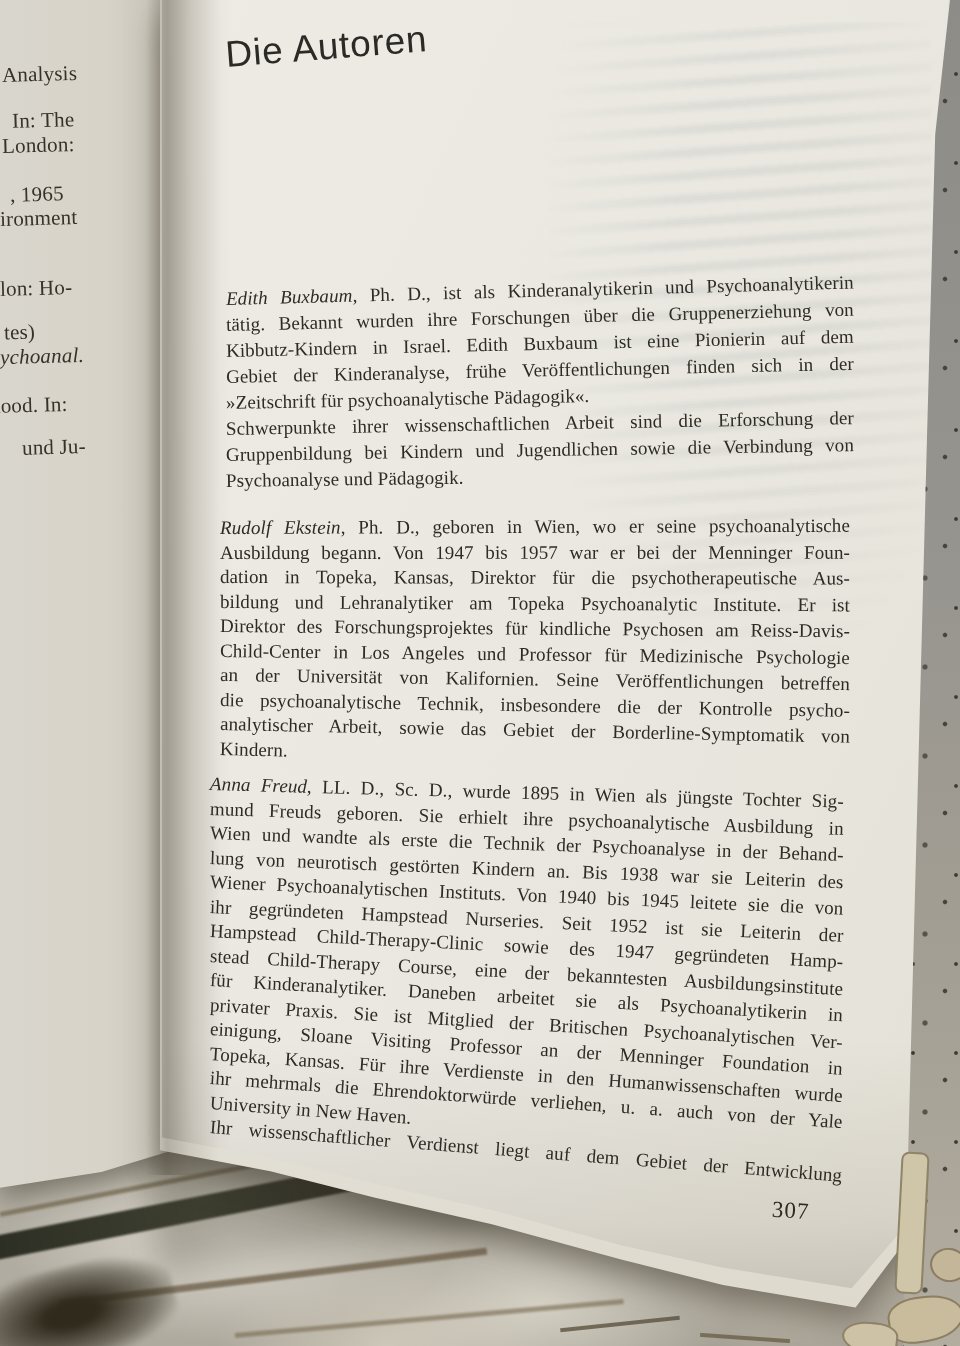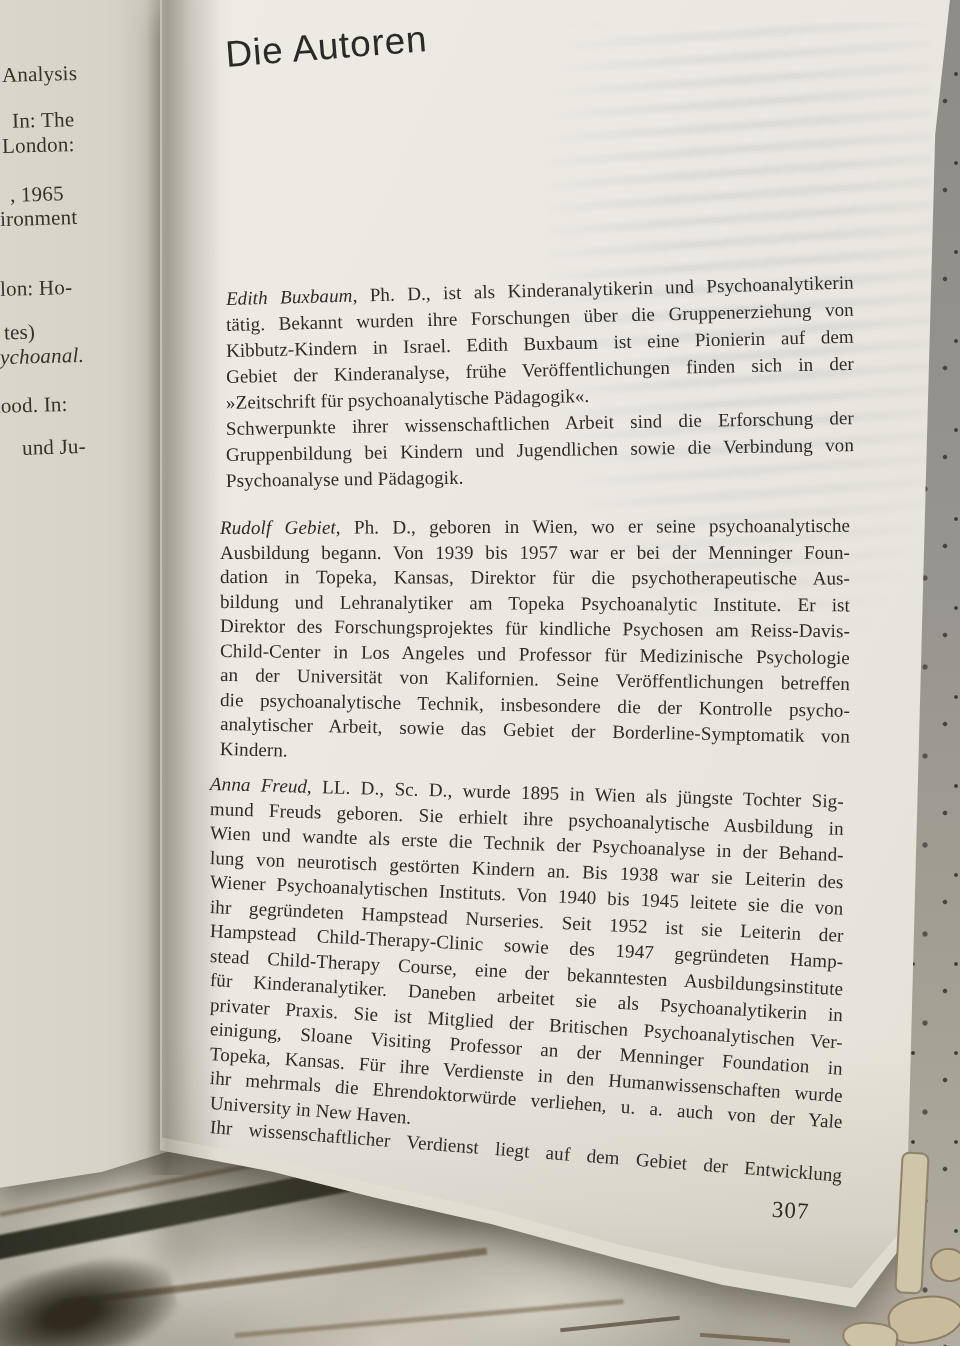--- a/index.html
+++ b/index.html
@@ -148,22 +148,22 @@
           <div class="bline" data-interactable="false" style="height: 26px; line-height: 26px; transform: rotate(-1.5deg);"><i data-interactable="false">Edith Buxbaum</i>, Ph. D., ist als Kinderanalytikerin und Psychoanalytikerin</div>
           <div class="bline" data-interactable="false" style="height: 26px; line-height: 26px; transform: rotate(-1.4deg);">tätig. Bekannt wurden ihre Forschungen über die Gruppenerziehung von</div>
           <div class="bline" data-interactable="false" style="height: 26px; line-height: 26px; transform: rotate(-1.3deg);">Kibbutz-Kindern in Israel. Edith Buxbaum ist eine Pionierin auf dem</div>
           <div class="bline" data-interactable="false" style="height: 26px; line-height: 26px; transform: rotate(-1.2deg);">Gebiet der Kinderanalyse, frühe Veröffentlichungen finden sich in der</div>
           <div class="bline flush" data-interactable="false" style="height: 26px; line-height: 26px; transform: rotate(-1.1deg);">»Zeitschrift für psychoanalytische Pädagogik«.</div>
           <div class="bline" data-interactable="false" style="height: 26px; line-height: 26px; transform: rotate(-1deg);">Schwerpunkte ihrer wissenschaftlichen Arbeit sind die Erforschung der</div>
           <div class="bline" data-interactable="false" style="height: 26px; line-height: 26px; transform: rotate(-0.9deg);">Gruppenbildung bei Kindern und Jugendlichen sowie die Verbindung von</div>
           <div class="bline flush" data-interactable="false" style="height: 26px; line-height: 26px; transform: rotate(-0.8deg);">Psychoanalyse und Pädagogik.</div>
         </div>
         <div class="para" data-interactable="false" style="left: 58px; top: 516px; width: 630px;">
-          <div class="bline" data-interactable="false" style="height: 24.5px; line-height: 24.5px; transform: rotate(-0.2deg);"><i data-interactable="false">Rudolf Gebiet</i>, Ph. D., geboren in Wien, wo er seine psychoanalytische</div>
-          <div class="bline" data-interactable="false" style="height: 24.5px; line-height: 24.5px; transform: rotate(-0.03deg);">Ausbildung begann. Von 1939 bis 1957 war er bei der Menninger Foun-</div>
+          <div class="bline" data-interactable="false" style="height: 24.5px; line-height: 24.5px; transform: rotate(-0.2deg);"><i data-interactable="false">Rudolf Ekstein</i>, Ph. D., geboren in Wien, wo er seine psychoanalytische</div>
+          <div class="bline" data-interactable="false" style="height: 24.5px; line-height: 24.5px; transform: rotate(-0.03deg);">Ausbildung begann. Von 1947 bis 1957 war er bei der Menninger Foun-</div>
           <div class="bline" data-interactable="false" style="height: 24.5px; line-height: 24.5px; transform: rotate(0.14deg);">dation in Topeka, Kansas, Direktor für die psychotherapeutische Aus-</div>
           <div class="bline" data-interactable="false" style="height: 24.5px; line-height: 24.5px; transform: rotate(0.31deg);">bildung und Lehranalytiker am Topeka Psychoanalytic Institute. Er ist</div>
           <div class="bline" data-interactable="false" style="height: 24.5px; line-height: 24.5px; transform: rotate(0.48deg);">Direktor des Forschungsprojektes für kindliche Psychosen am Reiss-Davis-</div>
           <div class="bline" data-interactable="false" style="height: 24.5px; line-height: 24.5px; transform: rotate(0.65deg);">Child-Center in Los Angeles und Professor für Medizinische Psychologie</div>
           <div class="bline" data-interactable="false" style="height: 24.5px; line-height: 24.5px; transform: rotate(0.82deg);">an der Universität von Kalifornien. Seine Veröffentlichungen betreffen</div>
           <div class="bline" data-interactable="false" style="height: 24.5px; line-height: 24.5px; transform: rotate(0.99deg);">die psychoanalytische Technik, insbesondere die der Kontrolle psycho-</div>
           <div class="bline" data-interactable="false" style="height: 24.5px; line-height: 24.5px; transform: rotate(1.16deg);">analytischer Arbeit, sowie das Gebiet der Borderline-Symptomatik von</div>
           <div class="bline flush" data-interactable="false" style="height: 24.5px; line-height: 24.5px; transform: rotate(1.33deg);">Kindern.</div>
         </div>
         <div class="para" data-interactable="false" style="left: 48px; top: 772px; width: 634px;">

